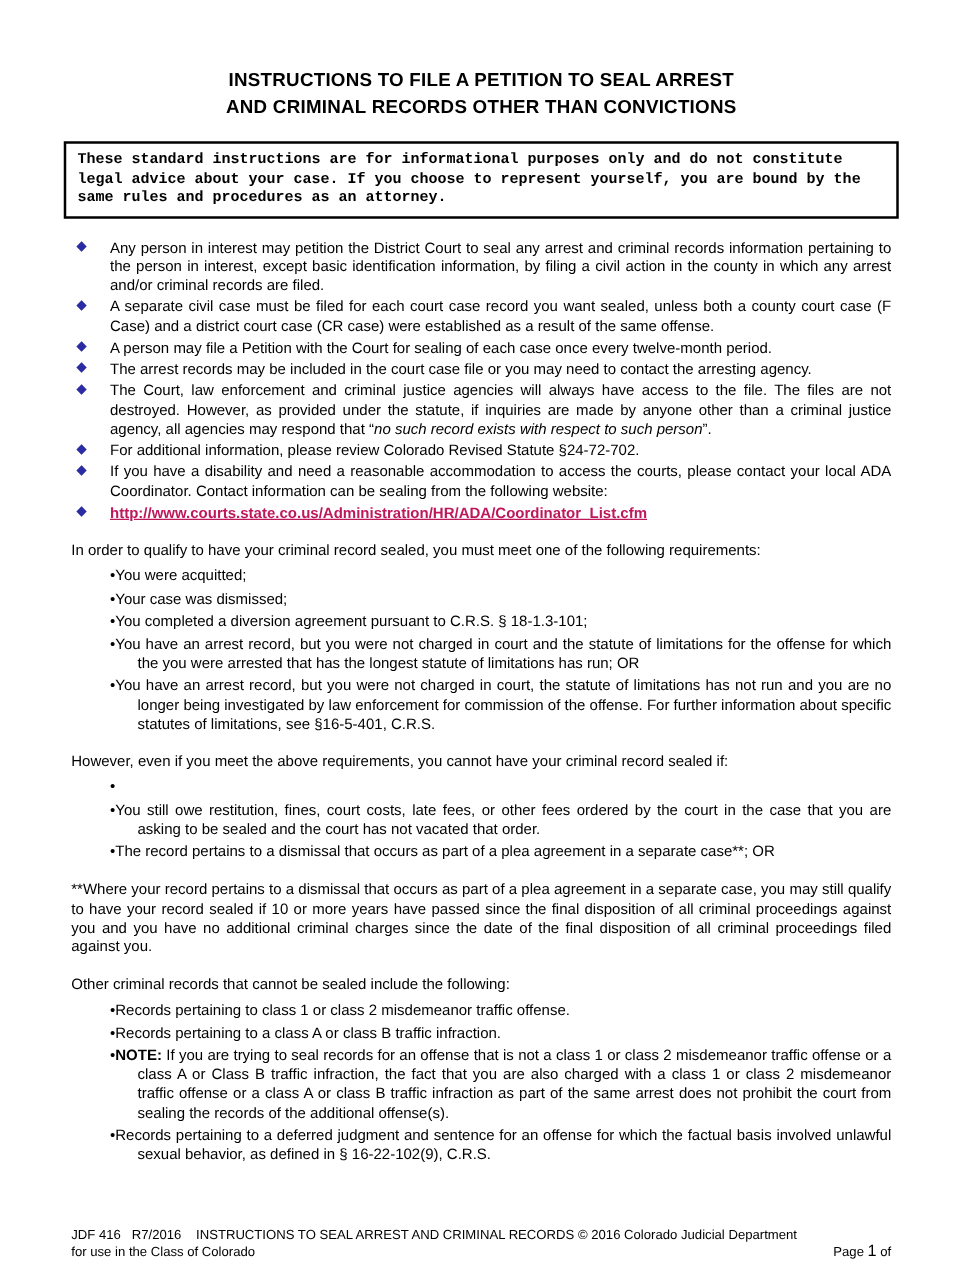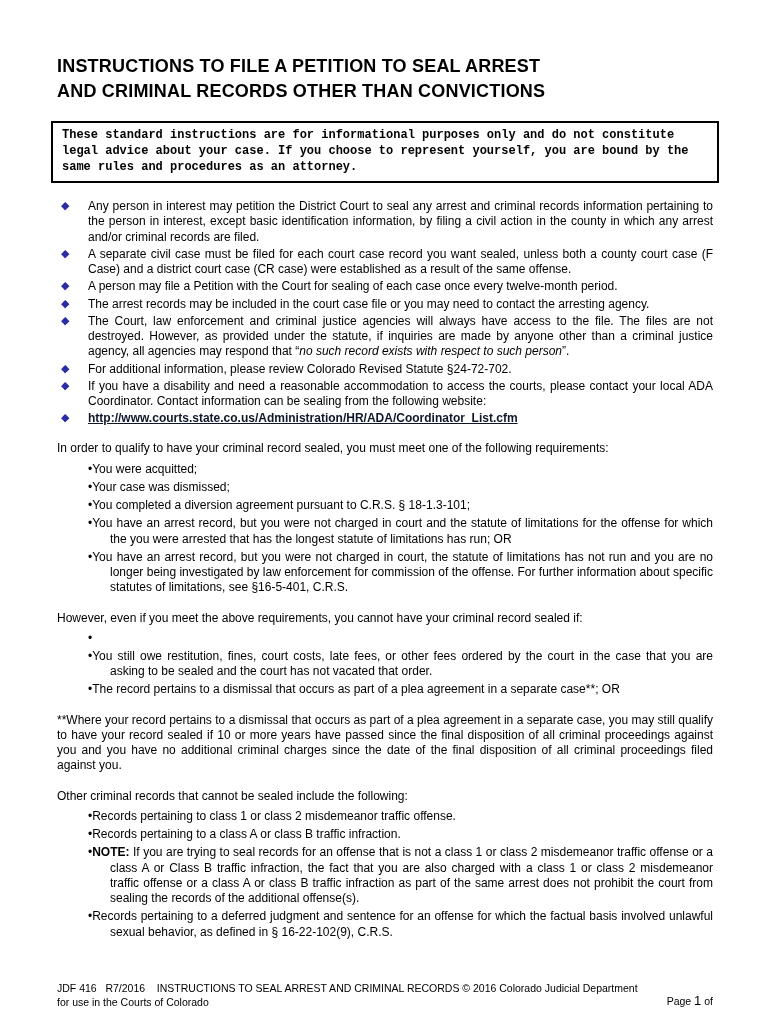--- a/index.html
+++ b/index.html
@@ -5,21 +5,21 @@
   * { box-sizing: border-box; }
   html, body { margin: 0; padding: 0; background: #fff; }
   body {
     width: 770px; height: 1024px; position: relative; overflow: hidden;
     font-family: "Liberation Sans", sans-serif;
     color: #000; font-size: 12px; line-height: 1.27;
   }
   .page { padding: 54px 57px 0 57px; }
 
   .title {
-    font-size: 18px; font-weight: bold; text-align: left;
+    font-size: 15px; font-weight: bold; text-align: center;
     margin: 0 0 17px 0; line-height: 1.4; letter-spacing: 0.2px;
   }
 
   .notice {
     border: 2px solid #000; padding: 5px 9px 6px 9px;
     font-weight: bold; margin: 0 -6px 16px -6px; line-height: 1.3; font-family: Liberation Mono, monospace;
   }
 
   .gen-heading {
     font-size: 17.5px; font-weight: bold; margin: 19px 0 5px 0;
@@ -29,21 +29,21 @@
   .diamond { position: absolute; left: 4px; top: 0px; color: #2b2ba3; font-size: 11px; }
   .d-text { display: inline; }
 
   .para { margin: 15px 0 5px 0; }
   .para-block { margin: 15px 0 5px 0; text-align: justify; }
 
   .dot-list { margin: 0; }
   .dot-item { padding-left: 53px; text-indent: -22px; text-align: justify; margin: 0 0 3px 0; }
   .dot { font-size: 12px; }
 
-  .link { color: #0f172a; font-weight: bold; text-decoration: underline; }
+  .link { color: #be185d; font-weight: bold; text-decoration: underline; }
 
   .footer {
     position: absolute; left: 57px; right: 57px; bottom: 14px;
     font-size: 10.5px; line-height: 1.4;
   }
   .footer-line1 { white-space: pre-wrap; }
   .pagenum { position: absolute; left: 0; right: 0; bottom: 0; text-align: right; font-size: 10.5px; }
   .pn { font-size: 13px; }
 </style>
 </head>
@@ -114,15 +114,15 @@
     <div class="dot-item"><span class="dot">•</span><span>Records pertaining to class 1 or class 2 misdemeanor traffic offense.</span></div>
     <div class="dot-item"><span class="dot">•</span><span>Records pertaining to a class A or class B traffic infraction.</span></div>
     <div class="dot-item"><span class="dot">•</span><span><b>NOTE:</b><span> If you are trying to seal records for an offense that is not a class 1 or class 2 misdemeanor traffic offense or a class A or Class B traffic infraction, the fact that you are also charged with a class 1 or class 2 misdemeanor traffic offense or a class A or class B traffic infraction as part of the same arrest does not prohibit the court from sealing the records of the additional offense(s).</span></span></div>
     <div class="dot-item"><span class="dot">•</span><span>Records pertaining to a deferred judgment and sentence for an offense for which the factual basis involved unlawful sexual behavior, as defined in § 16-22-102(9), C.R.S.</span></div>
   </div>
 
 </div>
 
 <div class="footer">
   <div class="footer-line1">JDF 416   R7/2016    INSTRUCTIONS TO SEAL ARREST AND CRIMINAL RECORDS © 2016 Colorado Judicial Department</div>
-  <div class="footer-line2">for use in the Courts of Colorado</div>
+  <div class="footer-line2">for use in the Class of Colorado</div>
   <div class="pagenum"><span>Page</span> <span class="pn">1</span> <span>of</span></div>
 </div>
 
 </body></html>

